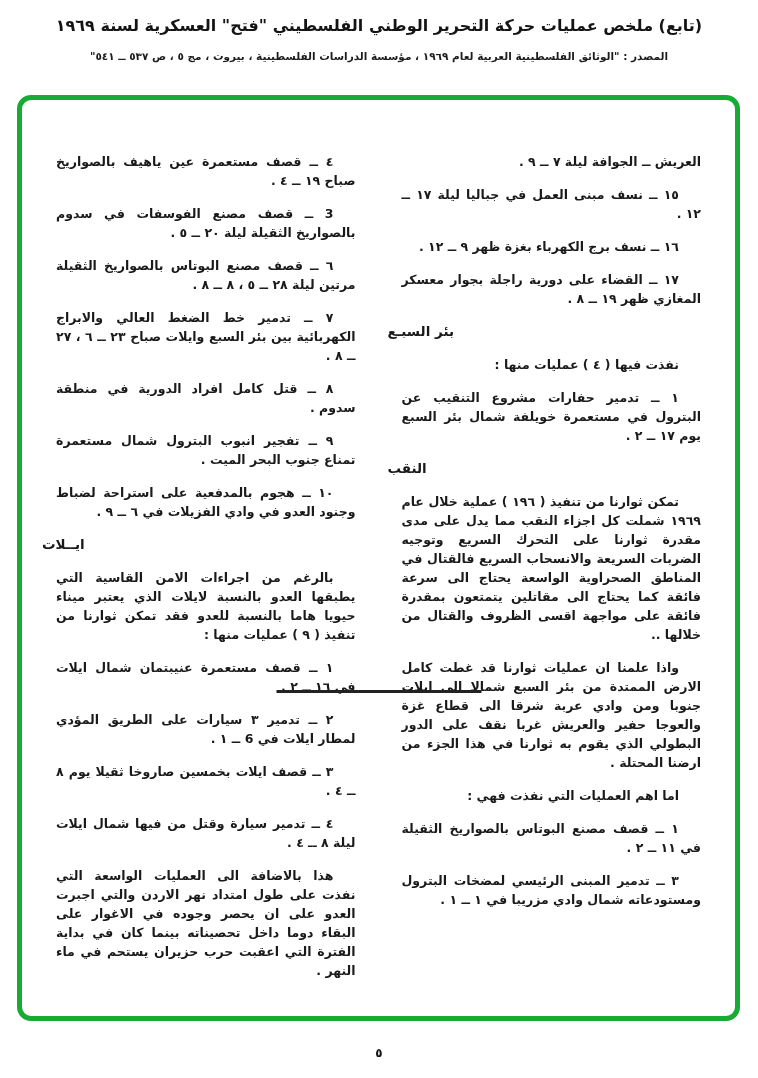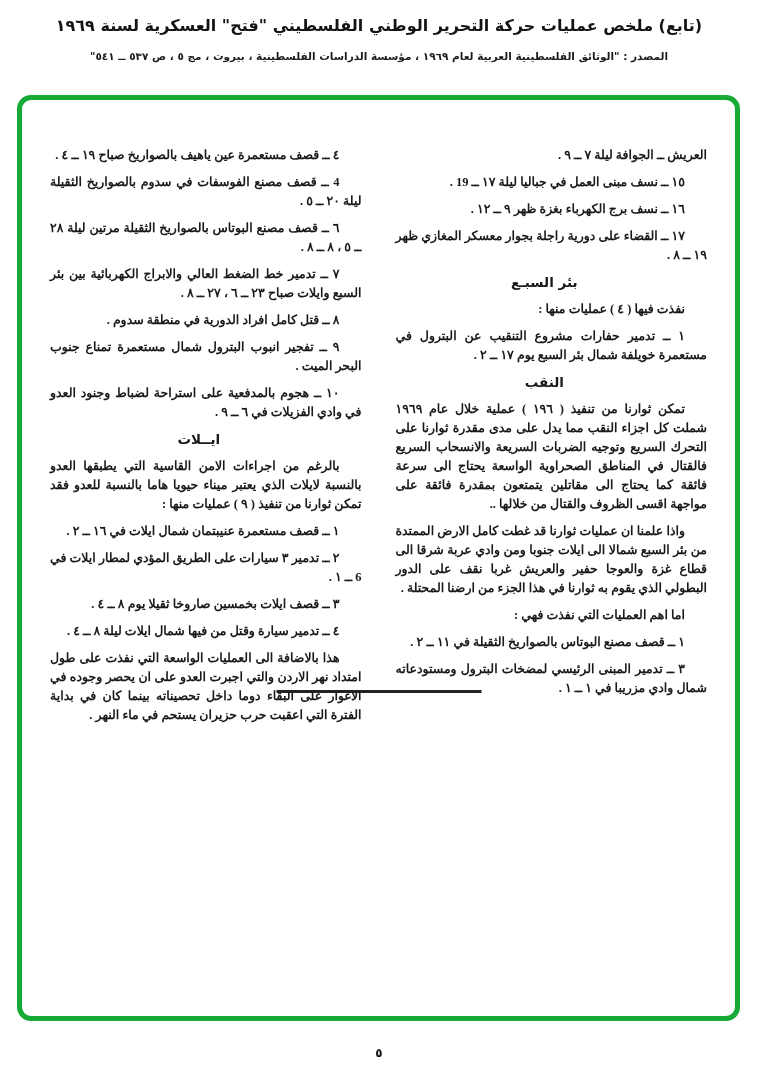--- a/index.html
+++ b/index.html
@@ -63,31 +63,30 @@
   .col {
     width: 328px;
     direction: rtl;
     text-align: justify;
     font-size: 12.5px;
     line-height: 19px;
     font-weight: bold;
     color: #1a1a1a;
   }
   .col p.para {
-    margin: 8px;
-    font-family: Liberation Serif, serif;
+    margin: 14px;
   }
   .col p.indent {
     text-indent: 22px;
   }
   .col h3.heading {
     margin: 3px 14px 1px 0;
     font-size: 13.5px;
     font-weight: bold;
-    text-align: center;
+    text-align: left;
     text-indent: 0;
   }
   
   .divider {
     position: absolute;
     top: 590px;
     left: 50%;
     transform: translateX(-50%);
     width: 205px;
     height: 3px;
@@ -111,37 +110,37 @@
 <div class="page">
 
   <div class="doc-title">(تابع) ملخص عمليات حركة التحرير الوطني الفلسطيني "فتح" العسكرية لسنة ١٩٦٩</div>
   <div class="doc-source">المصدر : "الوثائق الفلسطينية العربية لعام ١٩٦٩ ، مؤسسة الدراسات الفلسطينية ، بيروت ، مج ٥ ، ص ٥٣٧ ــ ٥٤١"</div>
 
   <div class="green-box">
     <div class="columns">
 
       <div class="col">
         <p class="para">العريش ــ الجوافة ليلة ٧ ــ ٩ .</p>
-        <p class="para indent">١٥ ــ نسف مبنى العمل في جباليا ليلة ١٧ ــ 19 .</p>
+        <p class="para indent">١٥ ــ نسف مبنى العمل في جباليا ليلة ١٧ ــ ١٢ .</p>
         <p class="para indent">١٦ ــ نسف برج الكهرباء بغزة ظهر ٩ ــ ١٢ .</p>
         <p class="para indent">١٧ ــ القضاء على دورية راجلة بجوار معسكر المغازي ظهر ١٩ ــ ٨ .</p>
         <h3 class="heading">بئر السبـع</h3>
         <p class="para indent">نفذت فيها ( ٤ ) عمليات منها :</p>
         <p class="para indent">١ ــ تدمير حفارات مشروع التنقيب عن البترول في مستعمرة خويلفة شمال بئر السبع يوم ١٧ ــ ٢ .</p>
         <h3 class="heading">النقب</h3>
         <p class="para indent">تمكن ثوارنا من تنفيذ ( ١٩٦ ) عملية خلال عام ١٩٦٩ شملت كل اجزاء النقب مما يدل على مدى مقدرة ثوارنا على التحرك السريع وتوجيه الضربات السريعة والانسحاب السريع فالقتال في المناطق الصحراوية الواسعة يحتاج الى سرعة فائقة كما يحتاج الى مقاتلين يتمتعون بمقدرة فائقة على مواجهة اقسى الظروف والقتال من خلالها ..</p>
         <p class="para indent">واذا علمنا ان عمليات ثوارنا قد غطت كامل الارض الممتدة من بئر السبع شمالا الى ايلات جنوبا ومن وادي عربة شرقا الى قطاع غزة والعوجا حفير والعريش غربا نقف على الدور البطولي الذي يقوم به ثوارنا في هذا الجزء من ارضنا المحتلة .</p>
         <p class="para indent">اما اهم العمليات التي نفذت فهي :</p>
         <p class="para indent">١ ــ قصف مصنع البوتاس بالصواريخ الثقيلة في ١١ ــ ٢ .</p>
         <p class="para indent">٣ ــ تدمير المبنى الرئيسي لمضخات البترول ومستودعاته شمال وادي مزريبا في ١ ــ ١ .</p>
       </div>
 
       <div class="col">
         <p class="para indent">٤ ــ قصف مستعمرة عين ياهيف بالصواريخ صباح ١٩ ــ ٤ .</p>
-        <p class="para indent">4 ــ قصف مصنع الفوسفات في سدوم بالصواريخ الثقيلة ليلة ٢٠ ــ ٥ .</p>
+        <p class="para indent">3 ــ قصف مصنع الفوسفات في سدوم بالصواريخ الثقيلة ليلة ٢٠ ــ ٥ .</p>
         <p class="para indent">٦ ــ قصف مصنع البوتاس بالصواريخ الثقيلة مرتين ليلة ٢٨ ــ ٥ ، ٨ ــ ٨ .</p>
         <p class="para indent">٧ ــ تدمير خط الضغط العالي والابراج الكهربائية بين بئر السبع وايلات صباح ٢٣ ــ ٦ ، ٢٧ ــ ٨ .</p>
         <p class="para indent">٨ ــ قتل كامل افراد الدورية في منطقة سدوم .</p>
         <p class="para indent">٩ ــ تفجير انبوب البترول شمال مستعمرة تمناع جنوب البحر الميت .</p>
         <p class="para indent">١٠ ــ هجوم بالمدفعية على استراحة لضباط وجنود العدو في وادي الفزيلات في ٦ ــ ٩ .</p>
         <h3 class="heading">ايــلات</h3>
         <p class="para indent">بالرغم من اجراءات الامن القاسية التي يطبقها العدو بالنسبة لايلات الذي يعتبر ميناء حيويا هاما بالنسبة للعدو فقد تمكن ثوارنا من تنفيذ ( ٩ ) عمليات منها :</p>
         <p class="para indent">١ ــ قصف مستعمرة عنيبتمان شمال ايلات في ١٦ ــ ٢ .</p>
         <p class="para indent">٢ ــ تدمير ٣ سيارات على الطريق المؤدي لمطار ايلات في 6 ــ ١ .</p>
         <p class="para indent">٣ ــ قصف ايلات بخمسين صاروخا ثقيلا يوم ٨ ــ ٤ .</p>

